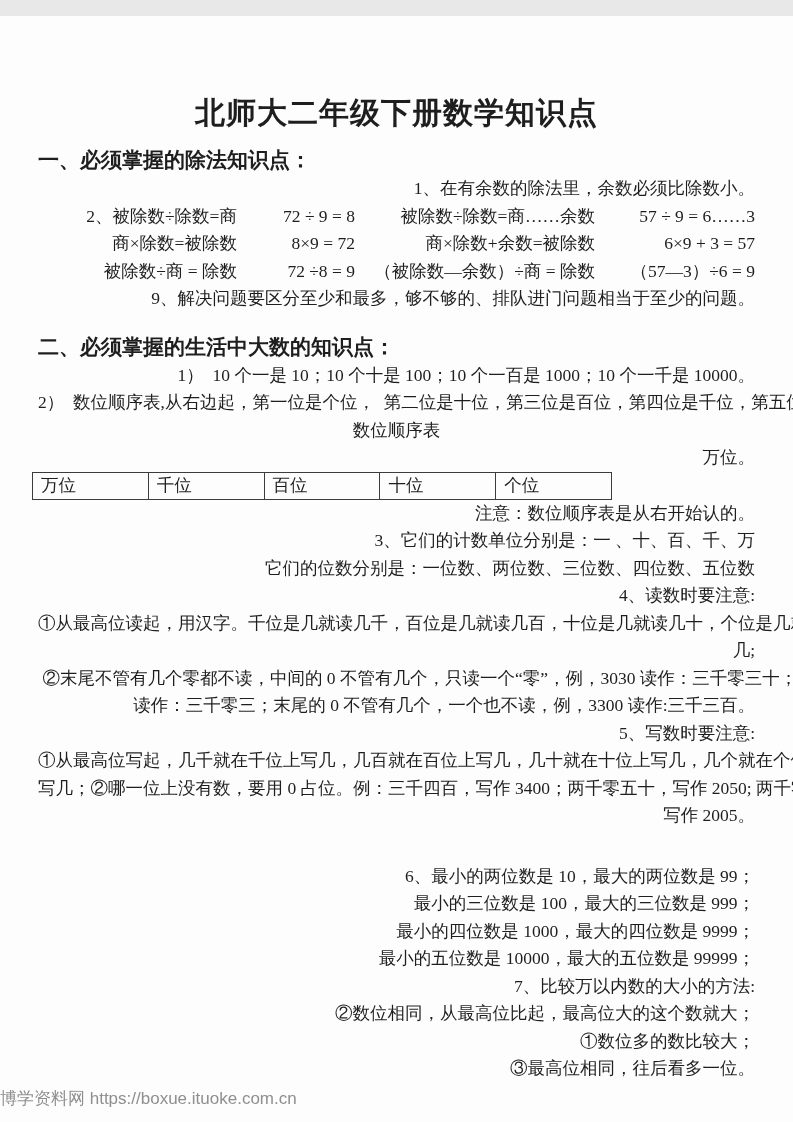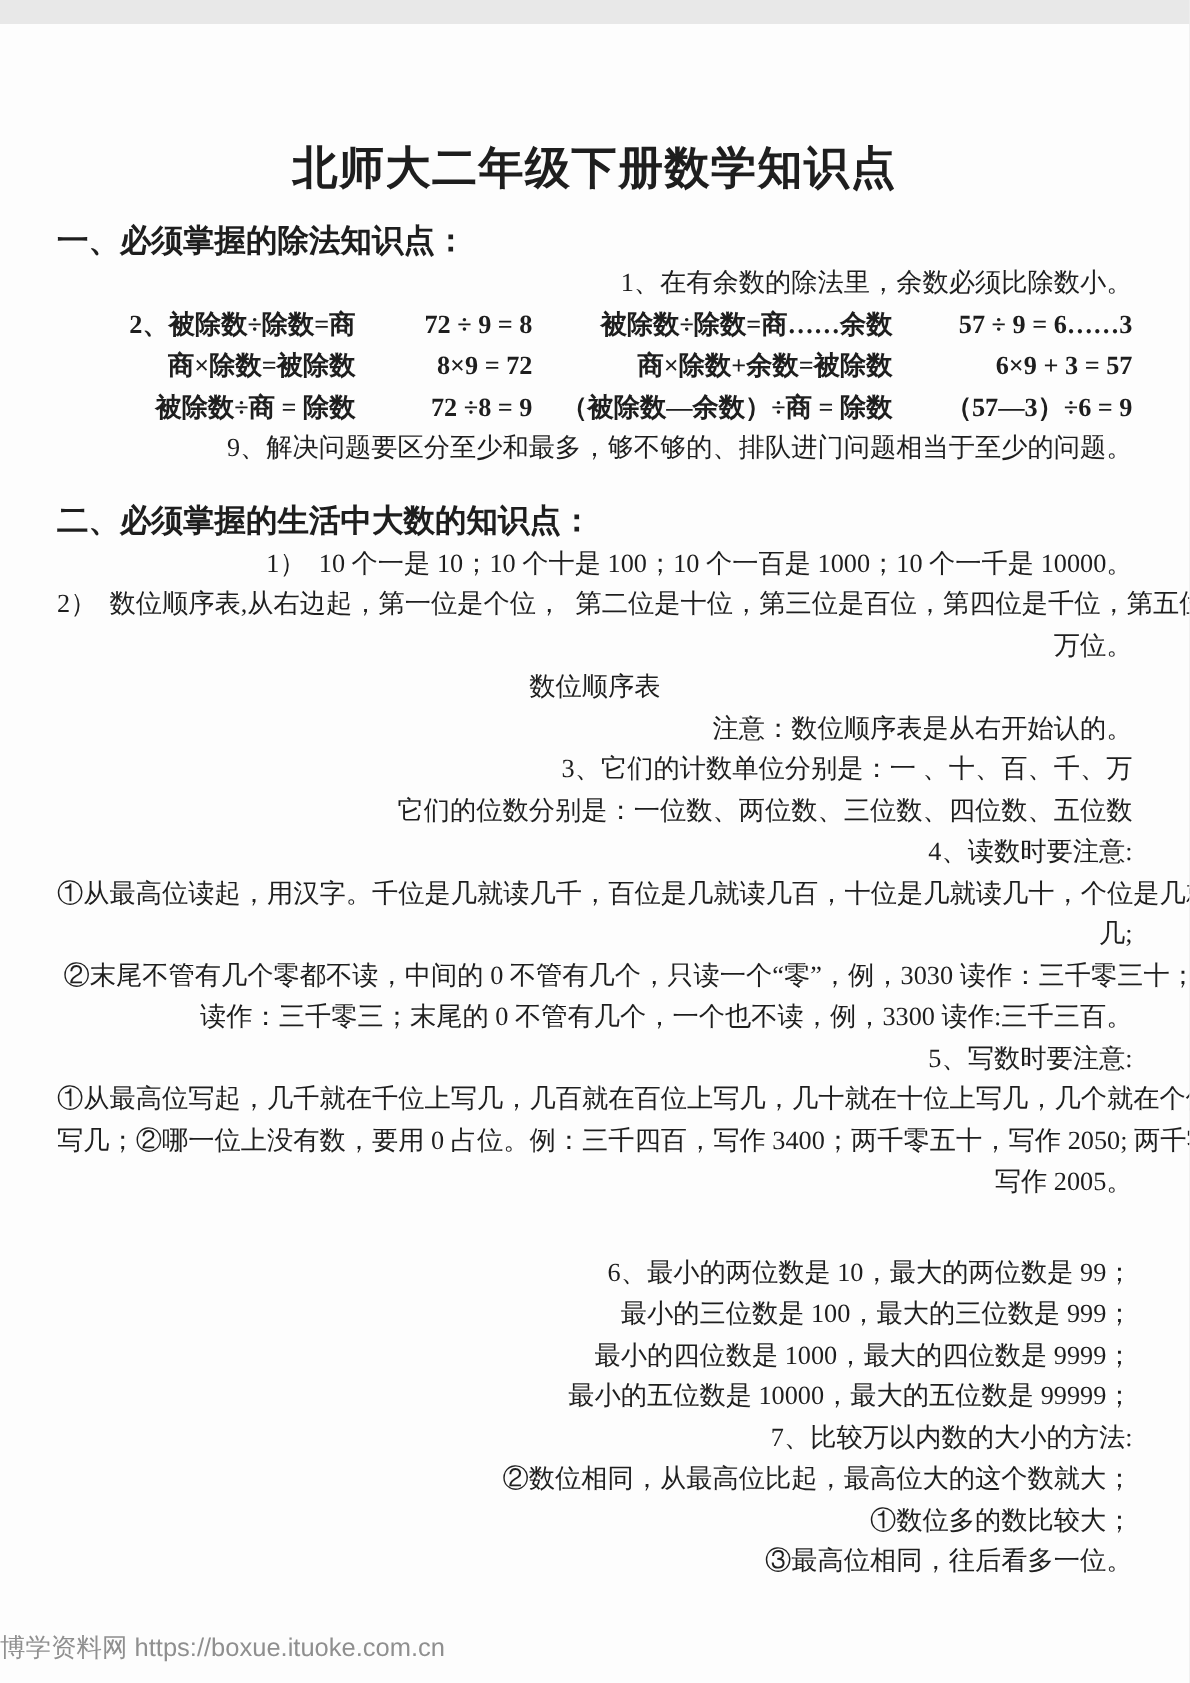--- a/index.html
+++ b/index.html
@@ -12,21 +12,21 @@
   .doc-title{
     text-align:center;font-size:30px;line-height:38px;font-weight:600;
     white-space:pre;letter-spacing:1px;
   }
   .h{
     font-weight:bold;font-size:21px;line-height:30px;margin-top:13px;
     white-space:pre;
   }
   .h.sec2{margin-top:19px;}
   .ln{font-size:17.5px;line-height:27.5px;white-space:pre;text-align:right;}
-  .eq-grid{display:grid;grid-template-columns:199px 118px 240px 1fr;font-weight:bold;}
+  .eq-grid{display:grid;grid-template-columns:199px 118px 240px 1fr;}
   .eq-grid .ln{overflow:visible;}
   .indent1{padding-left:15px;}
   .caption{text-align:center;}
   table.pos{border-collapse:collapse;table-layout:fixed;width:580px;margin-left:-6px;}
   table.pos td{
     border:1px solid #3c3c3c;height:25px;padding:0 4px 1px 8px;
     font-size:17.5px;width:20%;vertical-align:middle;
   }
   .gap-lg{height:33px;}
   .footer{
@@ -60,23 +60,34 @@
     <span class="ln">72 ÷8 = 9</span>
     <span class="ln">（被除数—余数）÷商 = 除数</span>
     <span class="ln">（57—3）÷6 = 9</span>
   </div>
 
   <div class="ln">9、解决问题要区分至少和最多，够不够的、排队进门问题相当于至少的问题。</div>
 
   <div class="h sec2">二、必须掌握的生活中大数的知识点：</div>
   <div class="ln">1）  10 个一是 10；10 个十是 100；10 个一百是 1000；10 个一千是 10000。</div>
   <div class="ln">2）  数位顺序表,从右边起，第一位是个位，  第二位是十位，第三位是百位，第四位是千位，第五位是</div>
+  <div class="ln caption">数位顺序表</div>
+
   <div class="ln">万位。</div>
-
-  <div class="ln caption">数位顺序表</div>
+  <table class="pos">
+    <tbody>
+      <tr>
+        <td>万位</td>
+        <td>千位</td>
+        <td>百位</td>
+        <td>十位</td>
+        <td>个位</td>
+      </tr>
+    </tbody>
+  </table>
 
   <div class="ln">注意：数位顺序表是从右开始认的。</div>
   <div class="ln">3、它们的计数单位分别是：一 、十、百、千、万</div>
   <div class="ln">它们的位数分别是：一位数、两位数、三位数、四位数、五位数</div>
 
   <div class="ln">4、读数时要注意:</div>
   <div class="ln">①从最高位读起，用汉字。千位是几就读几千，百位是几就读几百，十位是几就读几十，个位是几就读</div>
   <div class="ln">几;</div>
   <div class="ln"> ②末尾不管有几个零都不读，中间的 0 不管有几个，只读一个“零”，例，3030 读作：三千零三十；3003</div>
   <div class="ln">读作：三千零三；末尾的 0 不管有几个，一个也不读，例，3300 读作:三千三百。</div>

